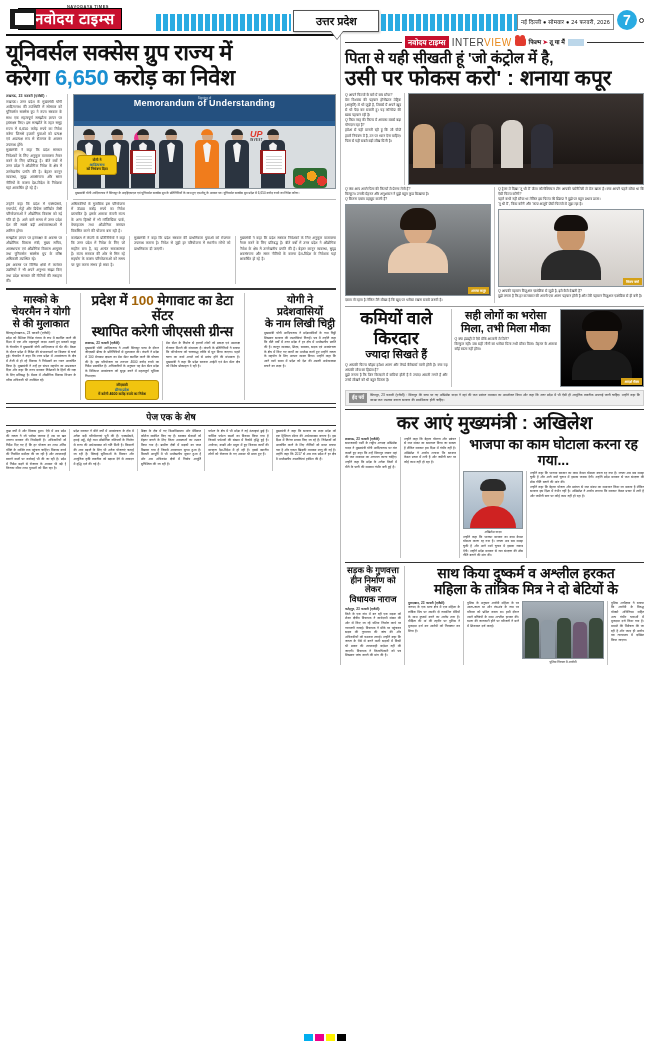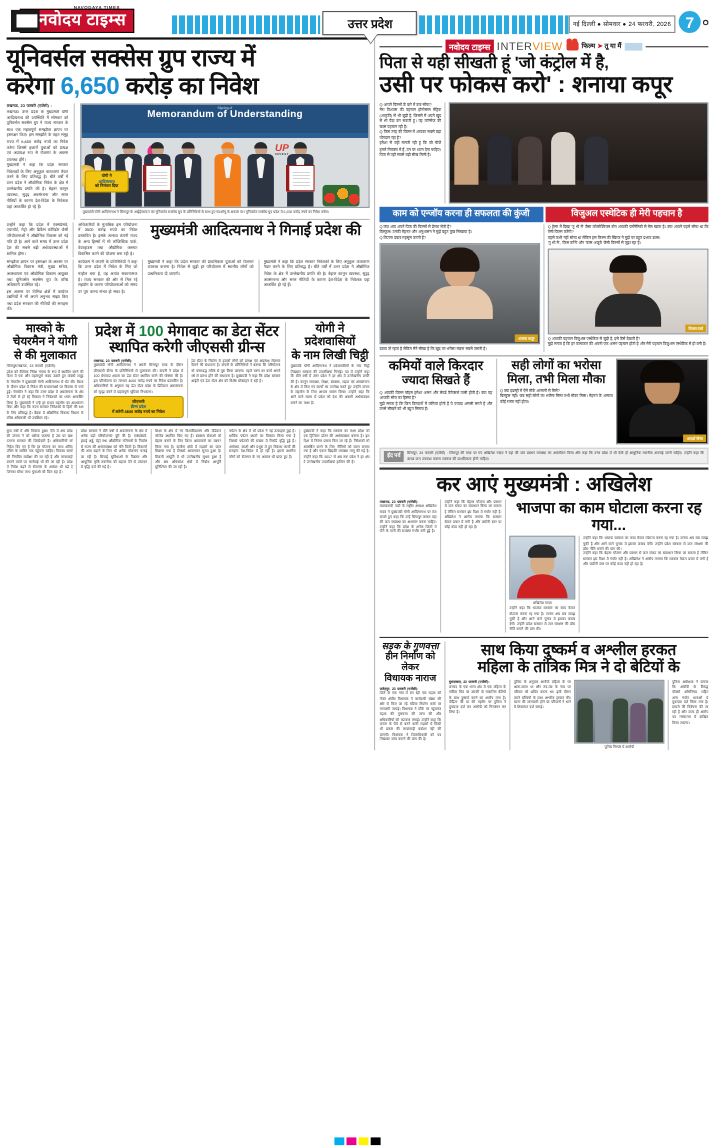--- a/index.html
+++ b/index.html
@@ -255,21 +255,20 @@
 
       <div class="subhead-row">
         <div style="width:56px;flex:none;">
           <div class="body-col">उन्होंने कहा कि प्रदेश में एक्सप्रेसवे, एयरपोर्ट, मेट्रो और डिफेंस कॉरिडोर जैसी परियोजनाओं ने औद्योगिक विकास को नई गति दी है। आने वाले समय में उत्तर प्रदेश देश की सबसे बड़ी अर्थव्यवस्थाओं में शामिल होगा।</div>
         </div>
         <div class="sep"></div>
         <div style="width:54px;flex:none;">
           <div class="body-col">अधिकारियों के मुताबिक इस परियोजना में 3500 करोड़ रुपये का निवेश प्रस्तावित है। इसके अलावा कंपनी राज्य के अन्य हिस्सों में भी लॉजिस्टिक पार्क, वेयरहाउस तथा औद्योगिक क्लस्टर विकसित करने की योजना बना रही है।</div>
         </div>
         <div style="flex:1;">
-          <div class="hl-2">मुख्यमंत्री आदित्यनाथ ने गिनाई प्रदेश की</div>
         </div>
       </div>
 
       <div style="display:flex; gap:4px; margin-top:2px;">
         <div style="width:56px;flex:none;">
           <div class="body-col">समझौता ज्ञापन पर हस्ताक्षर के अवसर पर औद्योगिक विकास मंत्री, मुख्य सचिव, अवस्थापना एवं औद्योगिक विकास आयुक्त तथा यूनिवर्सल सक्सेस ग्रुप के वरिष्ठ अधिकारी उपस्थित रहे।</div>
           <div class="body-col">इस अवसर पर विभिन्न क्षेत्रों में कार्यरत उद्यमियों ने भी अपने अनुभव साझा किए तथा प्रदेश सरकार की नीतियों की सराहना की।</div>
         </div>
         <div class="sep"></div>
         <div style="width:54px;flex:none;">
@@ -292,21 +291,21 @@
         <div style="width:70px;flex:none;">
           <div class="hl-3">मास्को के</div>
           <div class="hl-3">चेयरमैन ने योगी</div>
           <div class="hl-3">से की मुलाकात</div>
           <div class="body-col tiny" style="margin-top:2px;">सिंगापुर/लखनऊ, 23 फरवरी (एजेंसी):</div>
           <div class="body-col tiny">प्रदेश को वैश्विक निवेश गंतव्य के रूप में स्थापित करने की दिशा में एक और महत्वपूर्ण कदम उठाते हुए मास्को समूह के चेयरमैन ने मुख्यमंत्री योगी आदित्यनाथ से भेंट की। बैठक के दौरान प्रदेश में निवेश की संभावनाओं पर विस्तार से चर्चा हुई। चेयरमैन ने कहा कि उत्तर प्रदेश में अवसंरचना के क्षेत्र में तेजी से हो रहे विकास ने निवेशकों का ध्यान आकर्षित किया है। मुख्यमंत्री ने उन्हें हर संभव सहयोग का आश्वासन दिया और कहा कि राज्य सरकार निवेशकों के हितों की रक्षा के लिए प्रतिबद्ध है। बैठक में औद्योगिक विकास विभाग के वरिष्ठ अधिकारी भी उपस्थित रहे।</div>
         </div>
         <div class="sep"></div>
 
         <div style="flex:1;">
-          <div class="hl-2"><span>प्रदेश में </span><span class="num" style="color:#15803d">100</span><span> मेगावाट का डेटा सेंटर</span></div>
+          <div class="hl-2"><span>प्रदेश में </span><span class="num" style="color:#a16207">100</span><span> मेगावाट का डेटा सेंटर</span></div>
           <div class="hl-2">स्थापित करेगी जीएससी ग्रीन्स</div>
           <div style="display:flex; gap:3px; margin-top:2px;">
             <div style="flex:1;">
               <div class="body-col tiny" style="font-weight:bold;">लखनऊ, 23 फरवरी (एजेंसी):</div>
               <div class="body-col tiny">मुख्यमंत्री योगी आदित्यनाथ ने अपनी सिंगापुर यात्रा के दौरान जीएससी ग्रीन्स के प्रतिनिधियों से मुलाकात की। कंपनी ने प्रदेश में 100 मेगावाट क्षमता का डेटा सेंटर स्थापित करने की घोषणा की है। इस परियोजना पर लगभग 4600 करोड़ रुपये का निवेश प्रस्तावित है। अधिकारियों के अनुसार यह डेटा सेंटर प्रदेश के डिजिटल अवसंरचना को सुदृढ़ करने में महत्वपूर्ण भूमिका निभाएगा।</div>
               <div class="sticker" style="position:relative;left:0;top:0;width:auto;margin-top:2px;">
                 <span>जीएससी</span>
                 <span class="blue">ग्रीन्स प्रदेश</span>
                 <span>में करेगी 4600</span>
                 <span>करोड़ रुपये का</span>
@@ -314,29 +313,30 @@
               </div>
             </div>
             <div class="sep"></div>
             <div style="flex:1;">
               <div class="body-col tiny">डेटा सेंटर के निर्माण से हजारों लोगों को प्रत्यक्ष एवं अप्रत्यक्ष रोजगार मिलने की संभावना है। कंपनी के प्रतिनिधियों ने बताया कि परियोजना को चरणबद्ध तरीके से पूरा किया जाएगा। पहले चरण का कार्य अगले वर्ष से प्रारंभ होने की संभावना है। मुख्यमंत्री ने कहा कि प्रदेश सरकार आईटी एवं डेटा सेंटर क्षेत्र को विशेष प्रोत्साहन दे रही है।</div>
             </div>
           </div>
         </div>
         <div class="sep"></div>
 
-        <div style="width:72px;flex:none;">
+        <div style="width:72px;flex:none;margin-left:15px;">
           <div class="hl-3">योगी ने प्रदेशवासियों</div>
           <div class="hl-3">के नाम लिखी चिट्ठी</div>
           <div class="body-col tiny" style="margin-top:2px;">मुख्यमंत्री योगी आदित्यनाथ ने प्रदेशवासियों के नाम चिट्ठी लिखकर सरकार की उपलब्धियां गिनाईं। पत्र में उन्होंने कहा कि बीते वर्षों में उत्तर प्रदेश ने हर क्षेत्र में उल्लेखनीय प्रगति की है। कानून व्यवस्था, शिक्षा, स्वास्थ्य, सड़क एवं अवसंरचना के क्षेत्र में किए गए कार्यों का उल्लेख करते हुए उन्होंने जनता के सहयोग के लिए आभार व्यक्त किया। उन्होंने कहा कि आने वाले समय में प्रदेश को देश की अग्रणी अर्थव्यवस्था बनाने का लक्ष्य है।</div>
         </div>
       </div>
 
       <div class="hrule dark" style="margin-top:3px;"></div>
 
+      <div class="jump">पेज एक के शेष</div>
 
       <div class="cols-5">
         <div class="col">
             <div class="body-col tiny">कुछ वर्षों में और विकास हुआ। ऐसे में अब प्रदेश की जनता ने जो भरोसा जताया है उस पर खरा उतरना सरकार की जिम्मेदारी है। अधिकारियों को निर्देश दिए गए हैं कि हर योजना का लाभ अंतिम पंक्ति के व्यक्ति तक पहुंचना चाहिए। विकास कार्यों की नियमित समीक्षा की जा रही है और लापरवाही बरतने वालों पर कार्रवाई भी की जा रही है। प्रदेश में निवेश बढ़ने से रोजगार के अवसर भी बढ़े हैं जिनका सीधा लाभ युवाओं को मिल रहा है।</div>
           </div>
         <div class="sep"></div>
         <div class="col">
             <div class="body-col tiny">प्रदेश सरकार ने बीते वर्षों में अवसंरचना के क्षेत्र में अनेक बड़ी परियोजनाएं पूरी की हैं। एक्सप्रेसवे, हवाई अड्डे, मेट्रो तथा औद्योगिक गलियारों के निर्माण से राज्य की अर्थव्यवस्था को गति मिली है। किसानों की आय बढ़ाने के लिए भी अनेक योजनाएं चलाई जा रही हैं। सिंचाई सुविधाओं के विस्तार और आधुनिक कृषि तकनीक को बढ़ावा देने से उत्पादन में वृद्धि दर्ज की गई है।</div>
           </div>
         <div class="sep"></div>
@@ -385,24 +385,20 @@
             <div style="position:absolute;bottom:0;left:0;right:0;height:20px;background:#2b2320;"></div>
             <div style="position:absolute;bottom:16px;left:4px;width:22px;height:44px;background:#c9a27c;border-radius:9px 9px 0 0;"></div>
             <div style="position:absolute;bottom:16px;left:34px;width:22px;height:46px;background:#2a2a33;border-radius:9px 9px 0 0;"></div>
             <div style="position:absolute;bottom:16px;left:62px;width:22px;height:44px;background:#4a3f3a;border-radius:9px 9px 0 0;"></div>
             <div style="position:absolute;bottom:16px;left:92px;width:22px;height:48px;background:#d8d2cb;border-radius:9px 9px 0 0;"></div>
             <div style="position:absolute;bottom:16px;left:122px;width:22px;height:44px;background:#2f2f38;border-radius:9px 9px 0 0;"></div>
           </div>
         </div>
       </div>
 
-      <div style="display:flex;gap:2px;margin-top:3px;">
-        <div class="band blue" style="flex:1;">काम को एन्जॉय करना ही सफलता की कुंजी</div>
-        <div class="band red" style="flex:1;">विजुअल एस्थेटिक ही मेरी पहचान है</div>
-      </div>
 
       <div style="display:flex;gap:3px;margin-top:2px;">
         <div style="flex:1;position:relative;">
           <div class="qa">Q क्या आप अपने पिता की फिल्मों से प्रेरणा लेती हैं?</div>
           <div class="qa">बिल्कुल। उनकी मेहनत और अनुशासन ने मुझे बहुत कुछ सिखाया है।</div>
           <div class="qa">Q कितना दबाव महसूस करती हैं?</div>
           <div class="photo p-bg-grey" style="height:92px;margin-top:2px;position:relative;">
             <div class="face" style="top:6px;">
               <div class="hairtop" style="width:36px;height:22px;background:#20160f;"></div>
               <div class="skin"></div>
@@ -425,21 +421,21 @@
             </div>
             <div class="namebadge">विजय वर्मा</div>
           </div>
           <div class="qa" style="margin-top:2px;">Q आपकी पहचान विजुअल एस्थेटिक से जुड़ी है, इसे कैसे देखती हैं?</div>
           <div class="qa">मुझे लगता है कि हर कलाकार की अपनी एक अलग पहचान होती है और मेरी पहचान विजुअल एस्थेटिक से ही बनी है।</div>
         </div>
       </div>
 
       <div style="display:flex;gap:3px;margin-top:3px;border-top:1px solid #999;padding-top:2px;">
         <div style="flex:1;">
-          <div class="hl-3" style="font-size:12px;">कमियों वाले किरदार</div>
+          <div class="hl-3" style="font-size:17px;">कमियों वाले किरदार</div>
           <div class="hl-3" style="font-size:11px;">ज्यादा सिखते हैं</div>
           <div class="qa" style="margin-top:2px;">Q आपकी फिल्म चॉइस हमेशा अलग और लेयर्ड कैरेक्टर्स वाली होती है। क्या यह आपकी सोच का हिस्सा है?</div>
           <div class="qa">मुझे लगता है कि जिन किरदारों में कमियां होती हैं वे ज्यादा असली लगते हैं और उनसे सीखने को भी बहुत मिलता है।</div>
         </div>
         <div class="sep"></div>
         <div style="flex:1;">
           <div class="hl-3" style="font-size:11px;">सही लोगों का भरोसा</div>
           <div class="hl-3" style="font-size:11px;">मिला, तभी मिला मौका</div>
           <div class="qa" style="margin-top:2px;">Q क्या इंडस्ट्री में ऐसे मौके आसानी से मिले?</div>
           <div class="qa">बिल्कुल नहीं। जब सही लोगों का भरोसा मिला तभी मौका मिला। मेहनत के अलावा कोई रास्ता नहीं होता।</div>
@@ -493,21 +489,21 @@
             <div style="flex:1;">
               <div class="body-col tiny">उन्होंने कहा कि भाजपा सरकार का काम केवल घोटाला करना रह गया है। जनता अब सब समझ चुकी है और आने वाले चुनाव में इसका जवाब देगी। उन्होंने प्रदेश सरकार से जल संरक्षण की ठोस नीति बनाने की मांग की।</div>
               <div class="body-col tiny">उन्होंने कहा कि बेहतर योजना और प्रबंधन से जल संकट का समाधान किया जा सकता है लेकिन सरकार इस दिशा में गंभीर नहीं है। अखिलेश ने आरोप लगाया कि सरकार केवल प्रचार में लगी है और जमीनी स्तर पर कोई काम नहीं हो रहा है।</div>
             </div>
           </div>
         </div>
       </div>
 
       <div style="display:flex;gap:3px;margin-top:4px;border-top:1.5px solid #333;padding-top:3px;">
         <div style="width:56px;flex:none;">
-          <div class="hl-3" style="font-size:8.5px;font-style:italic;">सड़क के गुणवत्ता</div>
+          <div class="hl-3" style="font-size:8.5px;">सड़क के गुणवत्ता</div>
           <div class="hl-3" style="font-size:8.5px;">हीन निर्माण को लेकर</div>
           <div class="hl-3" style="font-size:8.5px;">विधायक नाराज</div>
           <div class="body-col tiny" style="margin-top:2px;font-weight:bold;">फतेहपुर, 23 फरवरी (एजेंसी):</div>
           <div class="body-col tiny">जिले के एक गांव में बन रही एक सड़क को लेकर क्षेत्रीय विधायक ने कार्यदायी संस्था की ओर से किए जा रहे घटिया निर्माण कार्य पर नाराजगी जताई। विधायक ने मौके पर पहुंचकर सड़क की गुणवत्ता की जांच की और अधिकारियों को फटकार लगाई। उन्होंने कहा कि जनता के पैसे से बनने वाली सड़कों में किसी भी प्रकार की लापरवाही बर्दाश्त नहीं की जाएगी। विधायक ने जिलाधिकारी को पत्र लिखकर जांच कराने की मांग की है।</div>
         </div>
         <div class="sep"></div>
         <div style="flex:1;">
           <div class="hl-sec2">साथ किया दुष्कर्म व अश्लील हरकत</div>
           <div class="hl-sec2">महिला के तांत्रिक मित्र ने दो बेटियों के</div>
           <div style="display:flex;gap:3px;margin-top:3px;">

